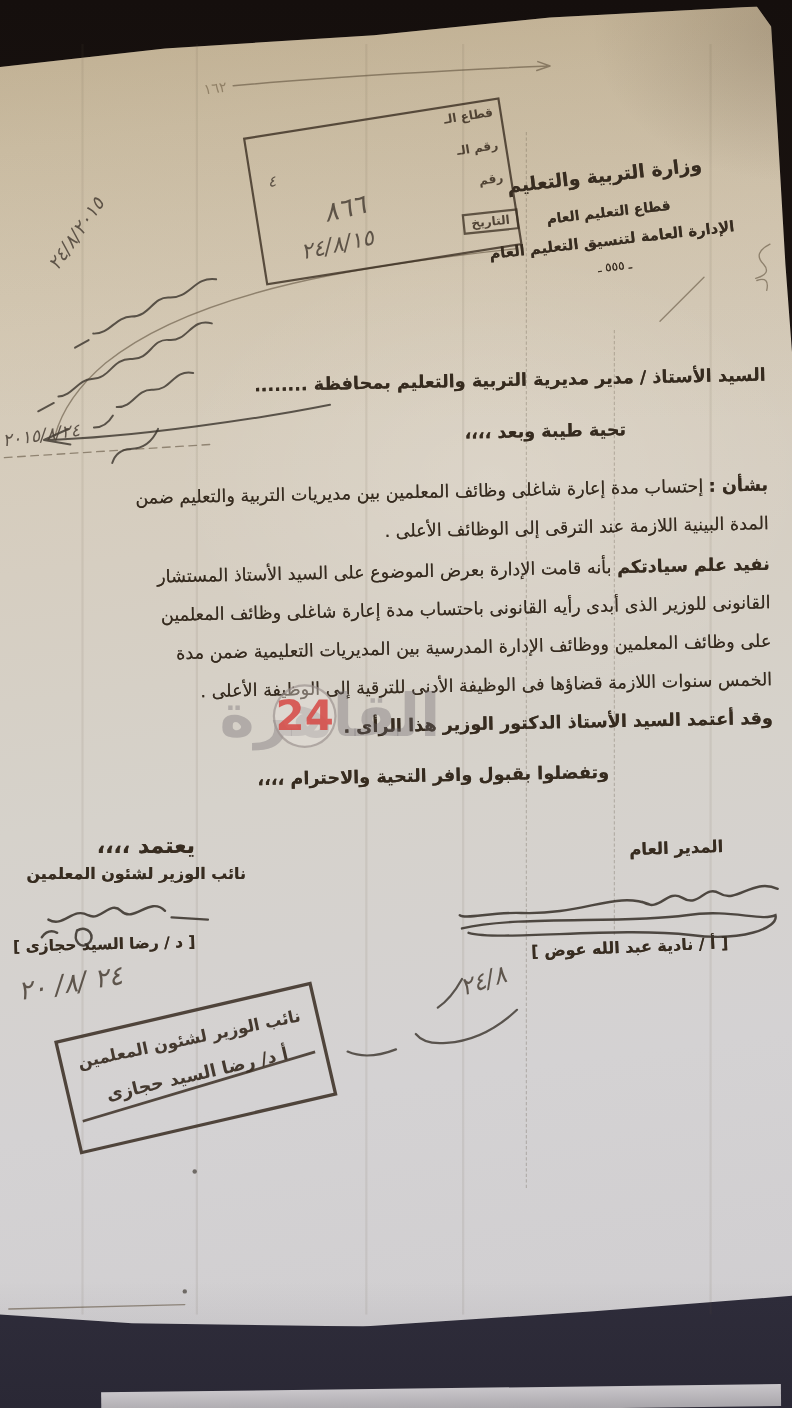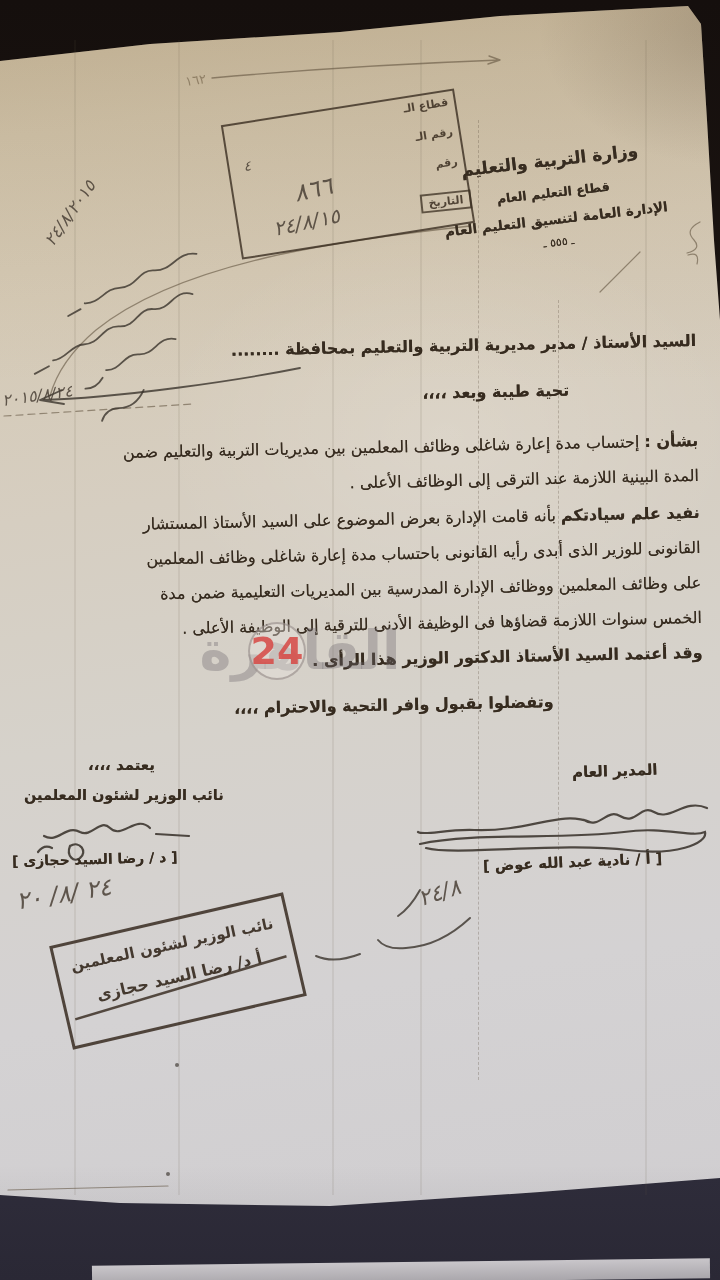--- a/index.html
+++ b/index.html
@@ -143,21 +143,21 @@
          M178 40 C 148 28, 118 50, 62 48 C 34 47, 12 54, 6 50
          M8 62 C 60 50, 152 58, 212 50 C 252 44, 280 56, 293 50
          C 296 62, 262 74, 216 68 C 150 60, 42 74, 14 66"></path>
   </svg>
   <div class="print b nowrap" style="right:58px;top:854px;font-size:14.5px;transform:rotate(-2.5deg);direction:rtl;">[ أ / نادية عبد الله عوض ]</div>
   <svg class="sig-svg" style="left:300px;top:868px" width="220" height="100" viewBox="0 0 220 100">
     <path class="inkline" stroke-width="2" opacity="0.8" d="M120 22 q -10 18 -22 26 M170 50 q -30 28 -64 30 q -20 2 -28 -8 M60 86 q -26 10 -44 2"></path>
   </svg>
   <div class="hw nowrap" style="left:418px;top:880px;font-size:22px;transform:rotate(-18deg);">٢٤/٨</div>
 
-  <div class="print b nowrap" style="left:88px;top:756px;font-size:15px;direction:rtl;">يعتمد ،،،،</div>
+  <div class="print b nowrap" style="left:88px;top:756px;font-size:20px;direction:rtl;">يعتمد ،،،،</div>
   <div class="print b nowrap" style="left:24px;top:787px;font-size:14.5px;direction:rtl;">نائب الوزير لشئون المعلمين</div>
   <svg class="sig-svg" style="left:24px;top:808px" width="170" height="55" viewBox="0 0 170 55">
     <path class="inkline" stroke-width="2.2" opacity="0.88" d="M165 28 L 132 26 M126 20 C 112 6, 98 32, 86 20 C 76 10, 68 30, 56 24 C 42 16, 34 36, 20 28
          M46 38 c 10 -6 18 6 10 12 c -6 5 -14 -2 -10 -12 M14 44 q 6 -8 14 -4"></path>
   </svg>
   <div class="print b nowrap" style="left:12px;top:851px;font-size:14px;transform:rotate(-1.5deg);direction:rtl;">[ د / رضا السيد حجازى ]</div>
   <div class="hw nowrap" style="left:16px;top:880px;font-size:24px;transform:rotate(-9deg);">٢٤ /٨/ ٢٠</div>
 
   <div class="stamp-bottom">
     <div class="l1">نائب الوزير لشئون المعلمين</div>

